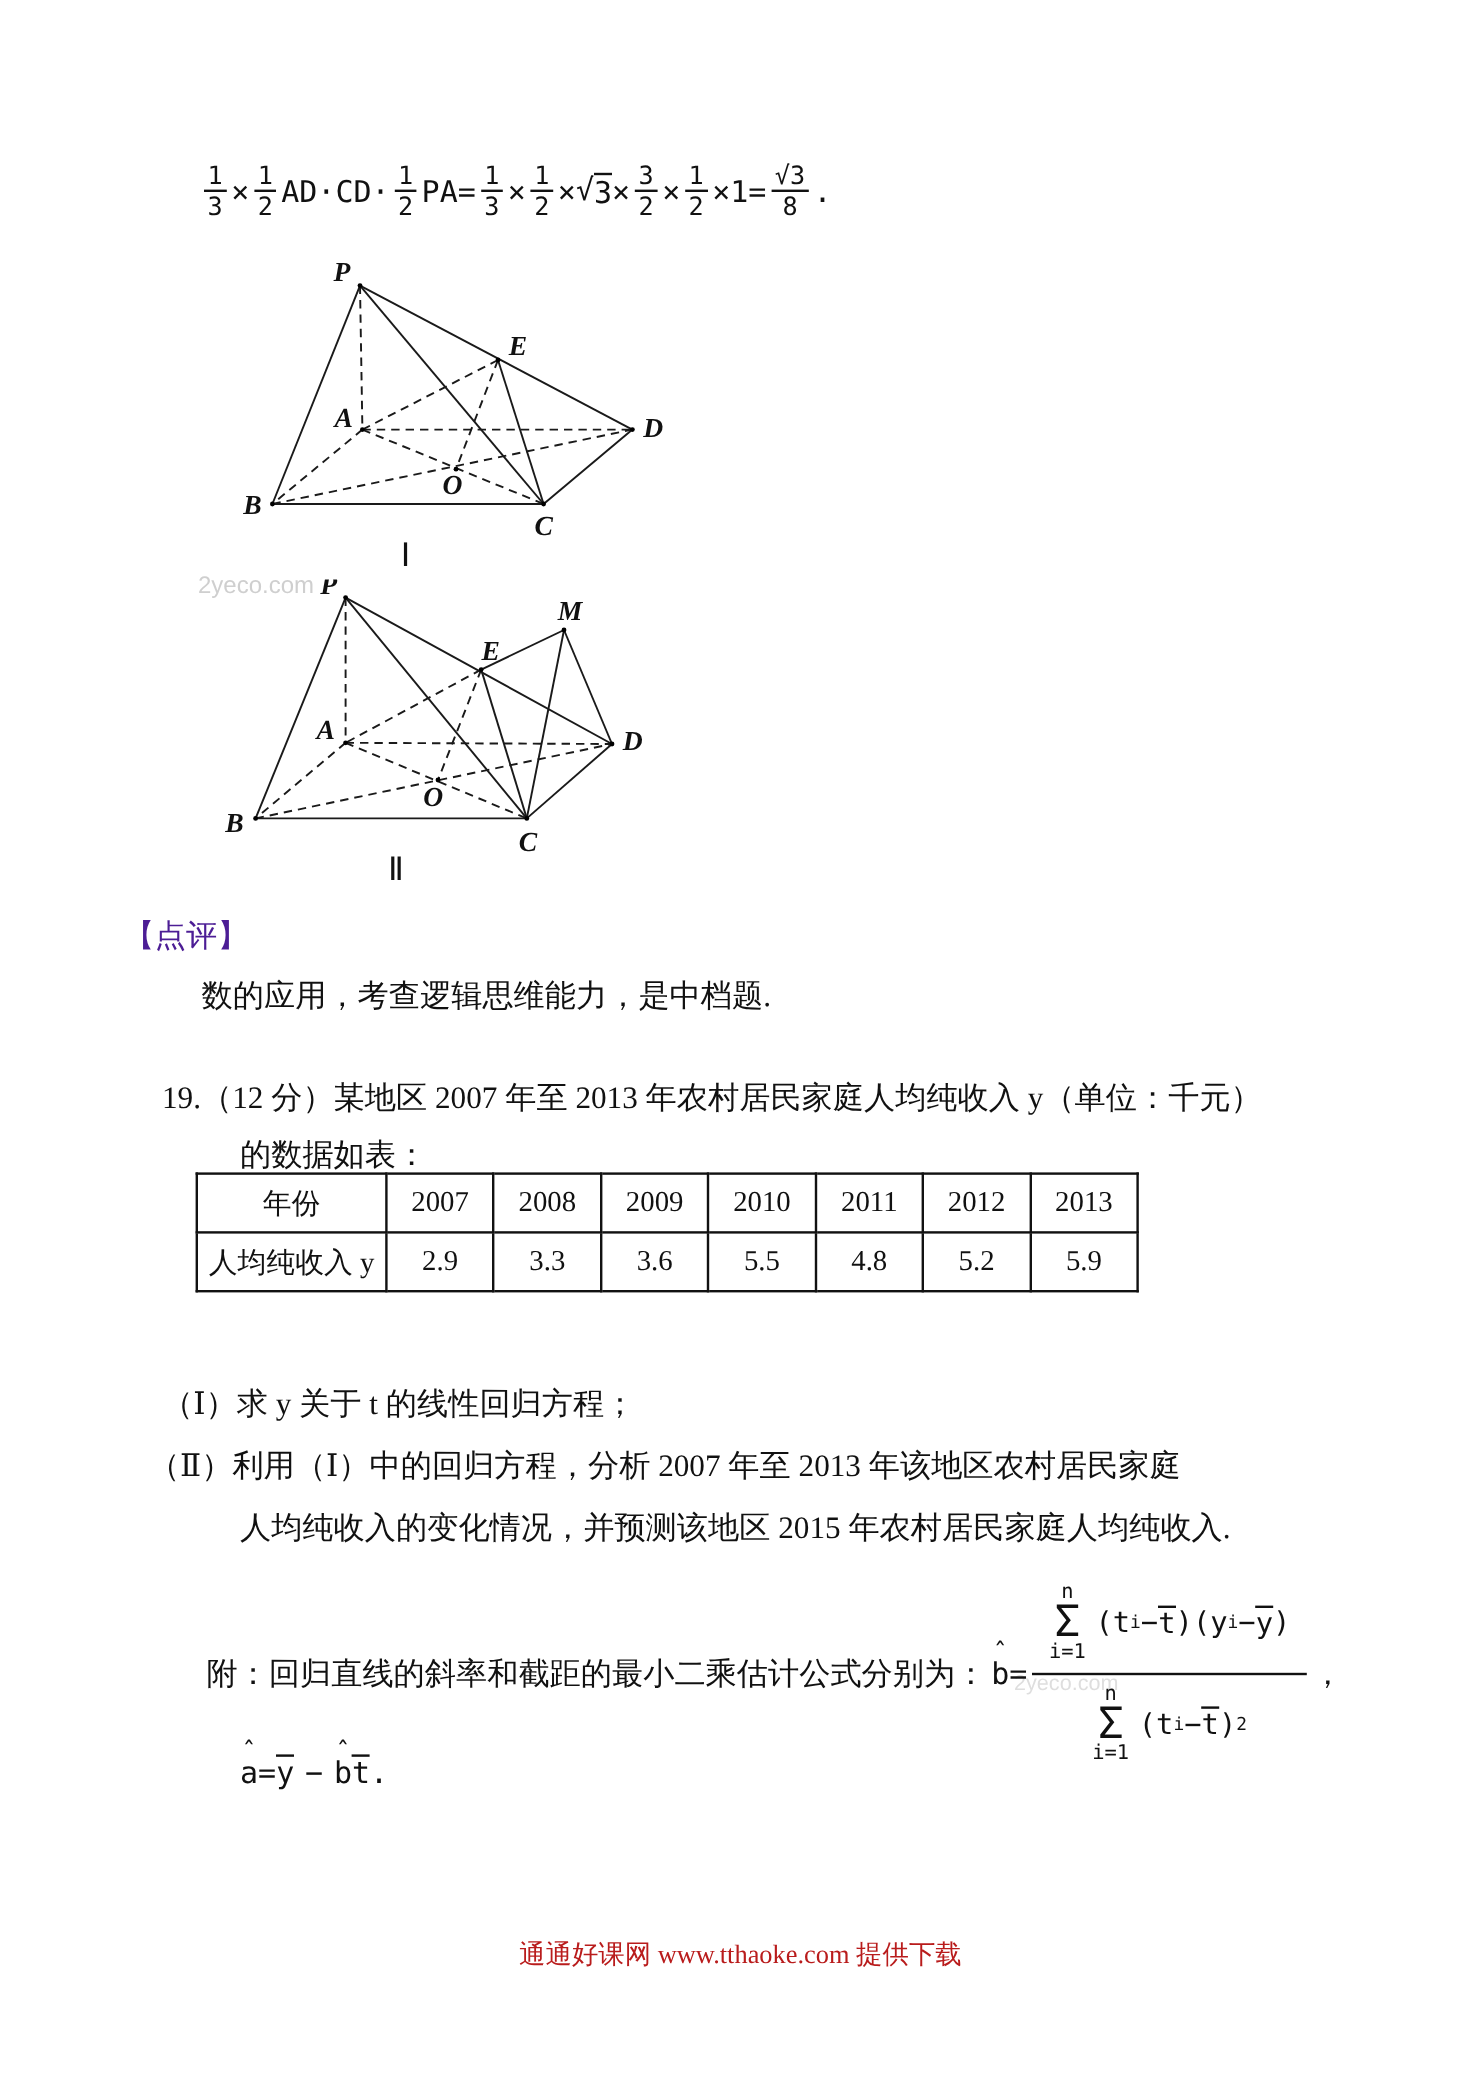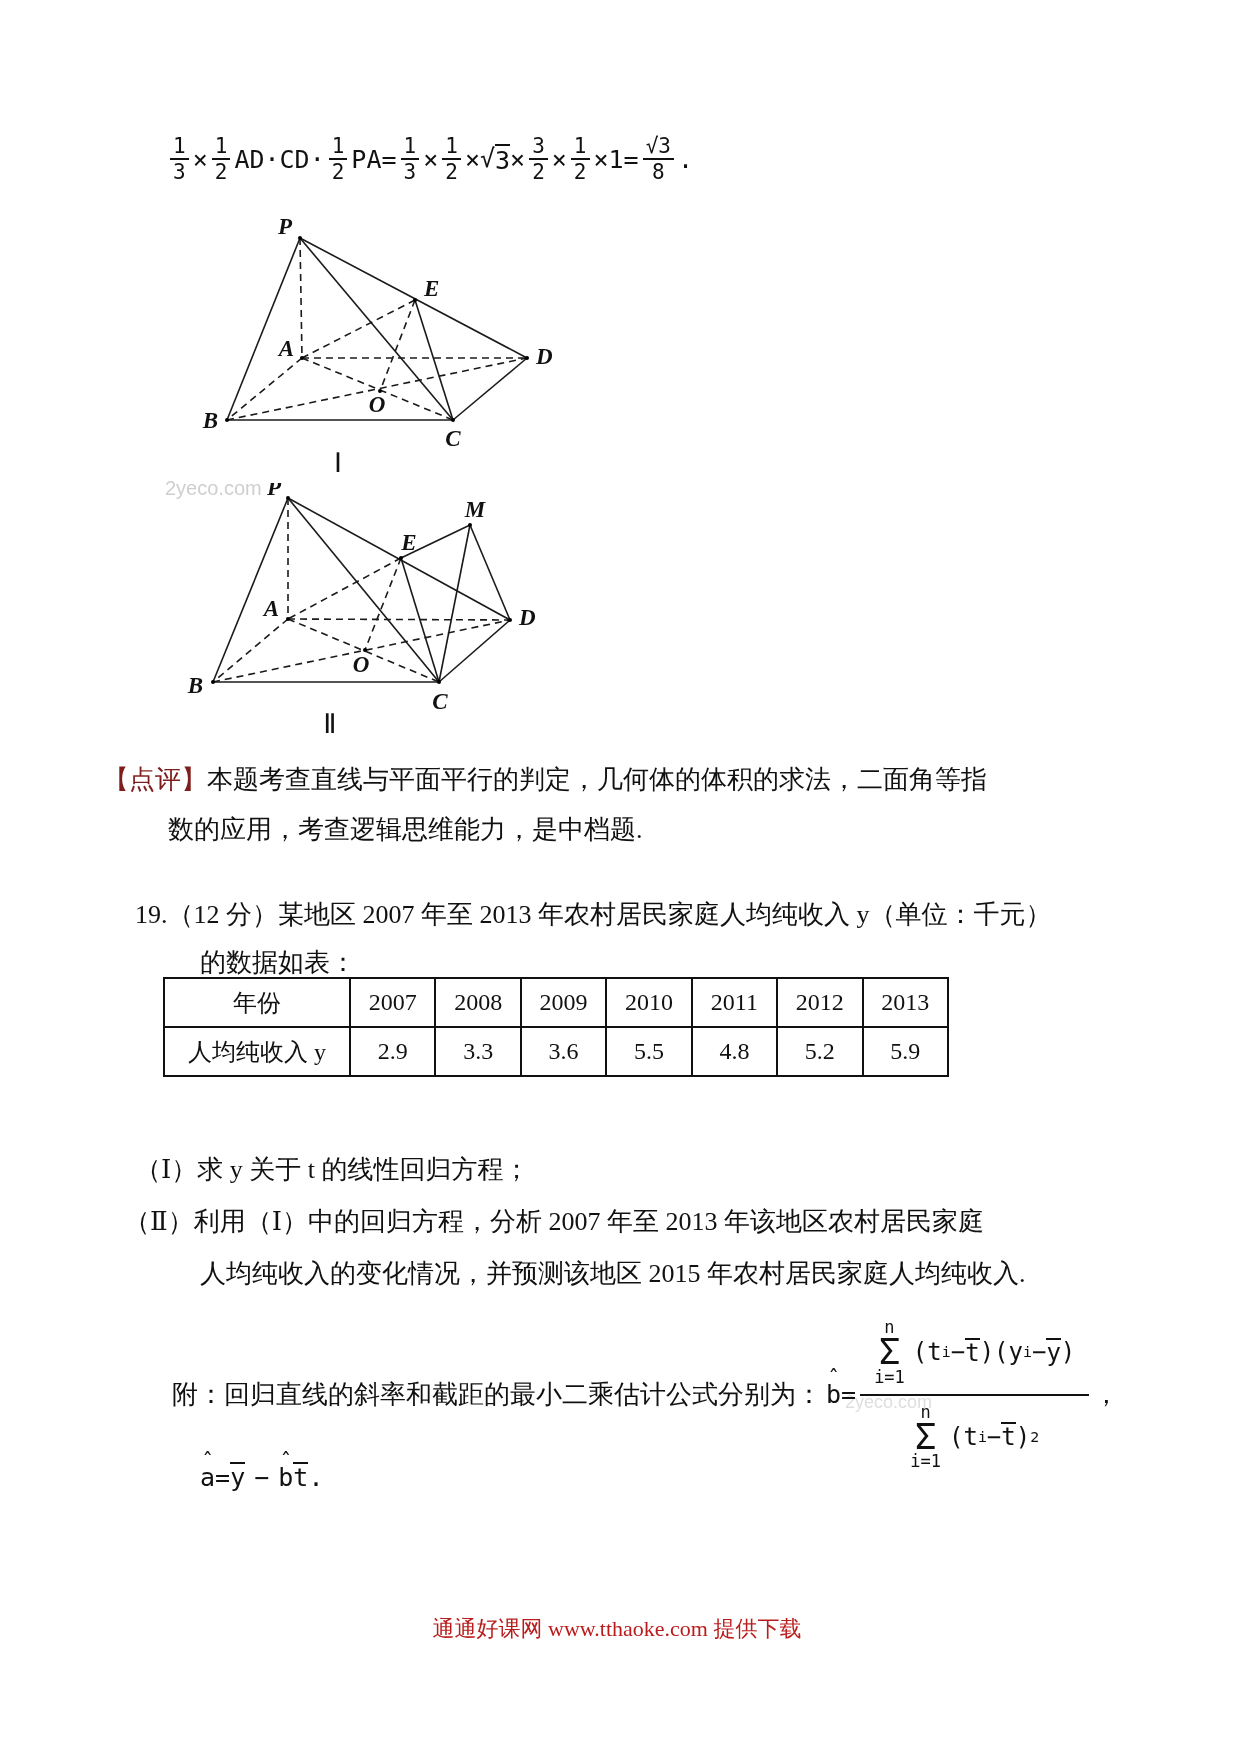--- a/index.html
+++ b/index.html
@@ -18,24 +18,24 @@
   .hatwrap{position:relative;display:inline-block;margin-left:4px}
   .hatchar{position:absolute;top:-0.62em;left:50%;transform:translateX(-50%);font-size:0.85em;line-height:1}
   .bigfrac{display:inline-flex;flex-direction:column;align-items:center;margin:0 4px}
   .bf-num,.bf-den{display:flex;align-items:center;gap:8px}
   .bf-num{border-bottom:2px solid #111;padding:0 14px 8px}
   .bf-den{padding-top:8px}
   .bigsum{display:inline-flex;flex-direction:column;align-items:center;line-height:1;font-family:"DejaVu Sans Mono",monospace}
   .sum-top,.sum-bot{font-size:17px}
   .sum-sym{font-size:36px;line-height:.9}
   .expr{display:inline-flex;align-items:center;font-family:"DejaVu Sans Mono",monospace;font-size:24px}
-  .comment-tag{color:#7f1d1d}
+  .comment-tag{color:#4c1d95}
   .datatable{position:absolute;left:163px;top:977px;width:786px;border-collapse:collapse;table-layout:fixed}
   .datatable td{border:2px solid #111;height:49px;text-align:center;font-size:24px;overflow:hidden}
-  .datatable td.hcol{width:186px}
+  .datatable td.hcol{width:158px}
   .fig{position:absolute}
   .solid{stroke:#1a1a1a;stroke-width:1.6;fill:none}
   .dash{stroke:#1a1a1a;stroke-width:1.6;stroke-dasharray:7 5;fill:none}
   .lbl{font-family:"Liberation Serif",serif;font-style:italic;font-weight:bold;font-size:23px;fill:#111}
   .cap{font-family:"Liberation Serif",serif;font-size:27px;fill:#111}
   .wm{position:absolute;color:#cfcfcf;font-size:20px;font-family:Liberation Sans, sans-serif;z-index:0}
   .footer{position:absolute;left:0;right:0;top:1614px;text-align:center;font-size:22px;color:#b91c1c}
 </style>
 </head>
 <body>
@@ -166,21 +166,20 @@
   <text class="lbl" x="116" y="133" text-anchor="end">A</text>
   <text class="lbl" x="356" y="142" text-anchor="start">D</text>
   <text class="lbl" x="198" y="189" text-anchor="middle">O</text>
   <text class="lbl" x="40" y="210" text-anchor="end">B</text>
   <text class="lbl" x="277" y="226" text-anchor="middle">C</text>
   <text class="cap" x="167" y="250" text-anchor="middle">Ⅱ</text>
 </svg>
 
 <div class="line cn" style="left:103px;top:762px">
   <span class="comment-tag">【点评】</span>
-  <span>本题考查直线与平面平行的判定，几何体的体积的求法，二面角等指</span>
 </div>
 <div class="line cn" style="left:168px;top:812px">
   <span>数的应用，考查逻辑思维能力，是中档题.</span>
 </div>
 
 <div class="line cn" style="left:135px;top:897px">
   <span>19.（12 分）某地区 2007 年至 2013 年农村居民家庭人均纯收入 y（单位：千元）</span>
 </div>
 <div class="line cn" style="left:200px;top:945px">
   <span>的数据如表：</span>

